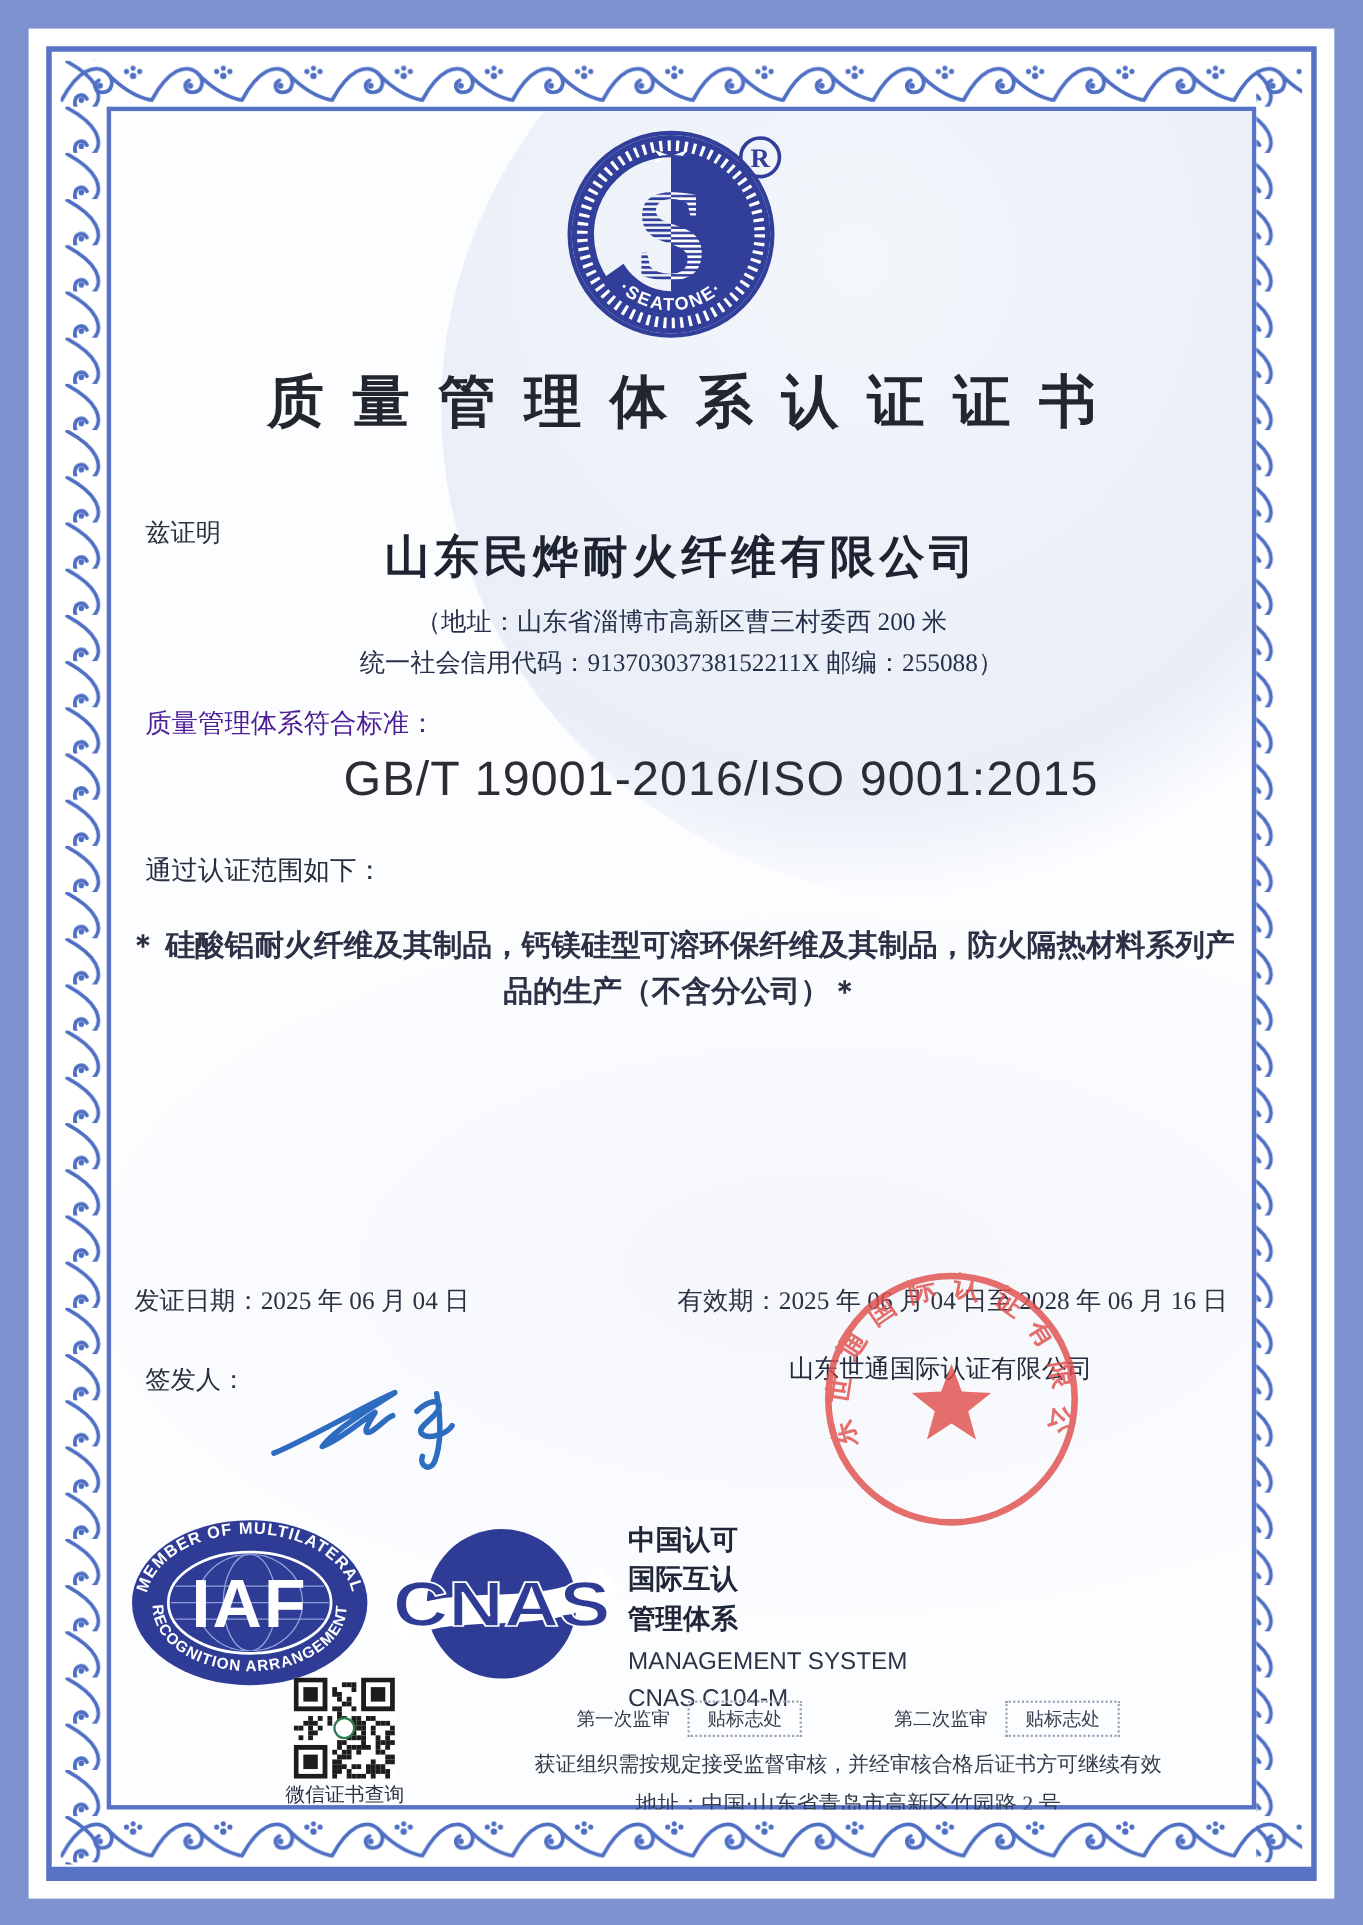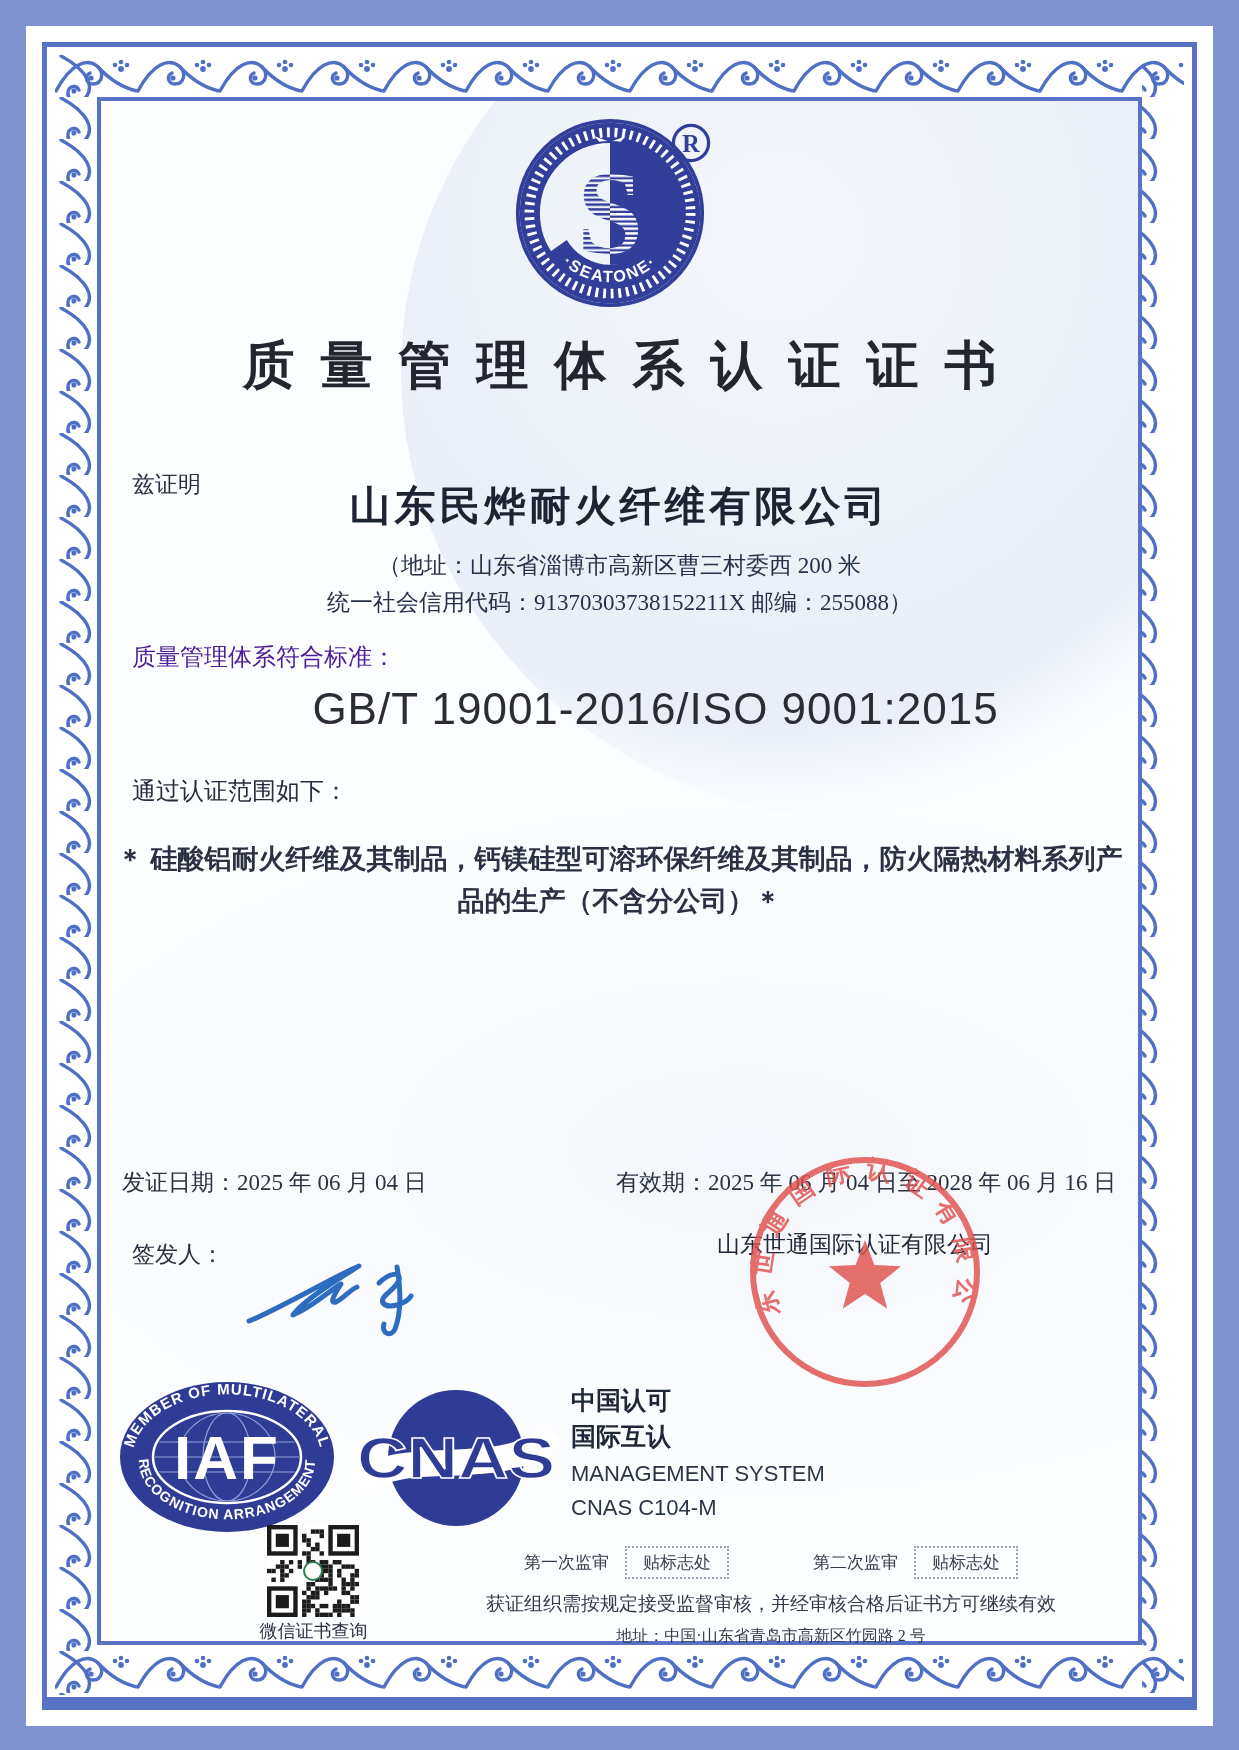--- a/index.html
+++ b/index.html
@@ -64,21 +64,21 @@
     color:#2b3547;line-height:30px;margin-top:4px;}
 
   .qr{left:166px;top:1424px;}
   .qr-caption{left:145px;top:1518px;width:135px;text-align:center;font-size:18px;color:#2a3142;}
 
   .footer-lines{left:240px;top:1445px;width:860px;text-align:center;color:#333b4a;}
   .audit-row{display:flex;align-items:center;justify-content:center;font-size:17px;}
   .sticker-box{border:2px dotted #9aa2b5;padding:3px 16px;margin-left:16px;color:#3a4152;}
   .audit-group2{margin-left:84px;display:flex;align-items:center;}
   .foot-note{margin-top:12px;font-size:19px;}
-  .foot-addr{margin-top:9px;font-size:16px;}
+  .foot-addr{margin-top:9px;font-size:20px;}
 </style>
 </head>
 <body>
 
 <div class="page">
 
   <div class="frame-white"></div>
   <div class="frame-line1"></div>
 
   <svg class="band-svg" width="1129" height="1650">
@@ -231,20 +231,21 @@
 
     <svg class="abs cnas" width="215" height="145" viewBox="0 0 215 145">
       <circle cx="107" cy="70" r="68" fill="#2e3c96"></circle>
       <path d="M10,96 C55,56 155,96 205,45" fill="none" stroke="#ffffff" stroke-width="26"></path>
       <text x="107" y="90" text-anchor="middle" font-family="Liberation Sans,sans-serif" font-size="58" font-weight="bold" fill="#2e3c96" stroke="#ffffff" stroke-width="1.5" textLength="198" lengthAdjust="spacingAndGlyphs">CNAS</text>
     </svg>
 
     <div class="abs acc-text">
       <div class="cjk">中国认可</div>
       <div class="cjk">国际互认</div>
+      <div class="cjk">管理体系</div>
       <div class="en">MANAGEMENT SYSTEM</div>
       <div class="en">CNAS C104-M</div>
     </div>
 
     <svg class="abs qr" id="qr-svg" width="92" height="92" viewBox="0 0 92 92">
       <rect x="0" y="0" width="92" height="92" fill="#ffffff"></rect>
     <rect x="43.80952380952381" y="4.380952380952381" width="4.380952380952381" height="4.380952380952381" fill="#1c1c1c"></rect>
         <rect x="48.1904761904762" y="4.380952380952381" width="4.380952380952381" height="4.380952380952381" fill="#1c1c1c"></rect>
         <rect x="52.57142857142858" y="4.380952380952381" width="4.380952380952381" height="4.380952380952381" fill="#1c1c1c"></rect>
         <rect x="35.04761904761905" y="8.761904761904763" width="4.380952380952381" height="4.380952380952381" fill="#1c1c1c"></rect>

